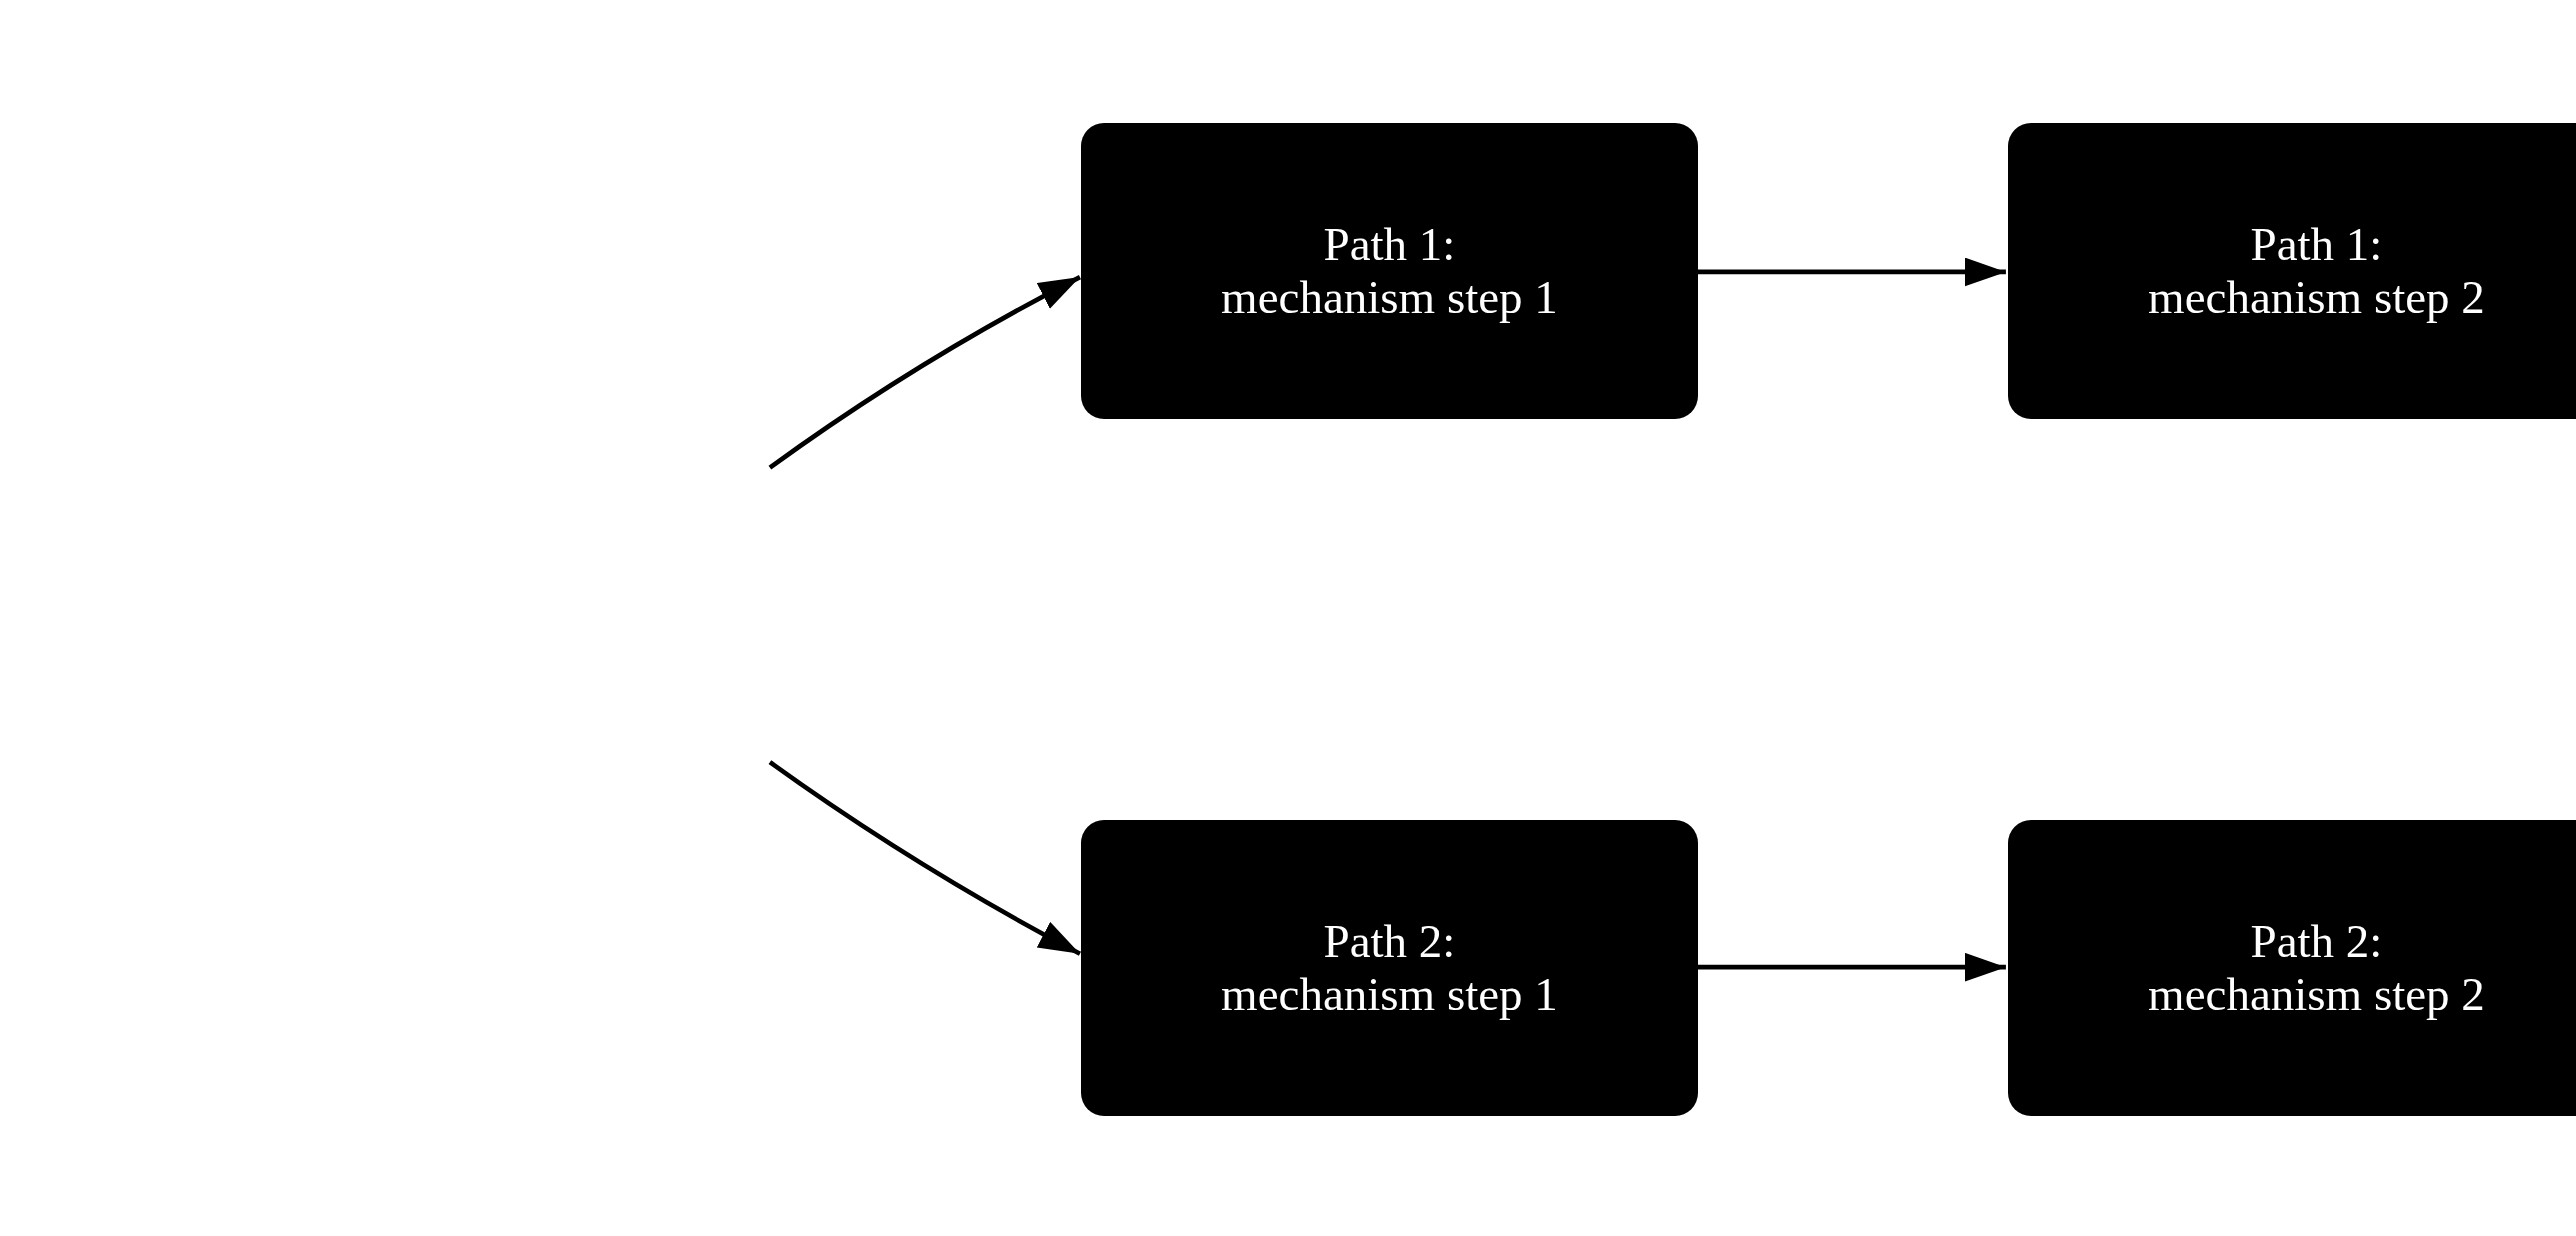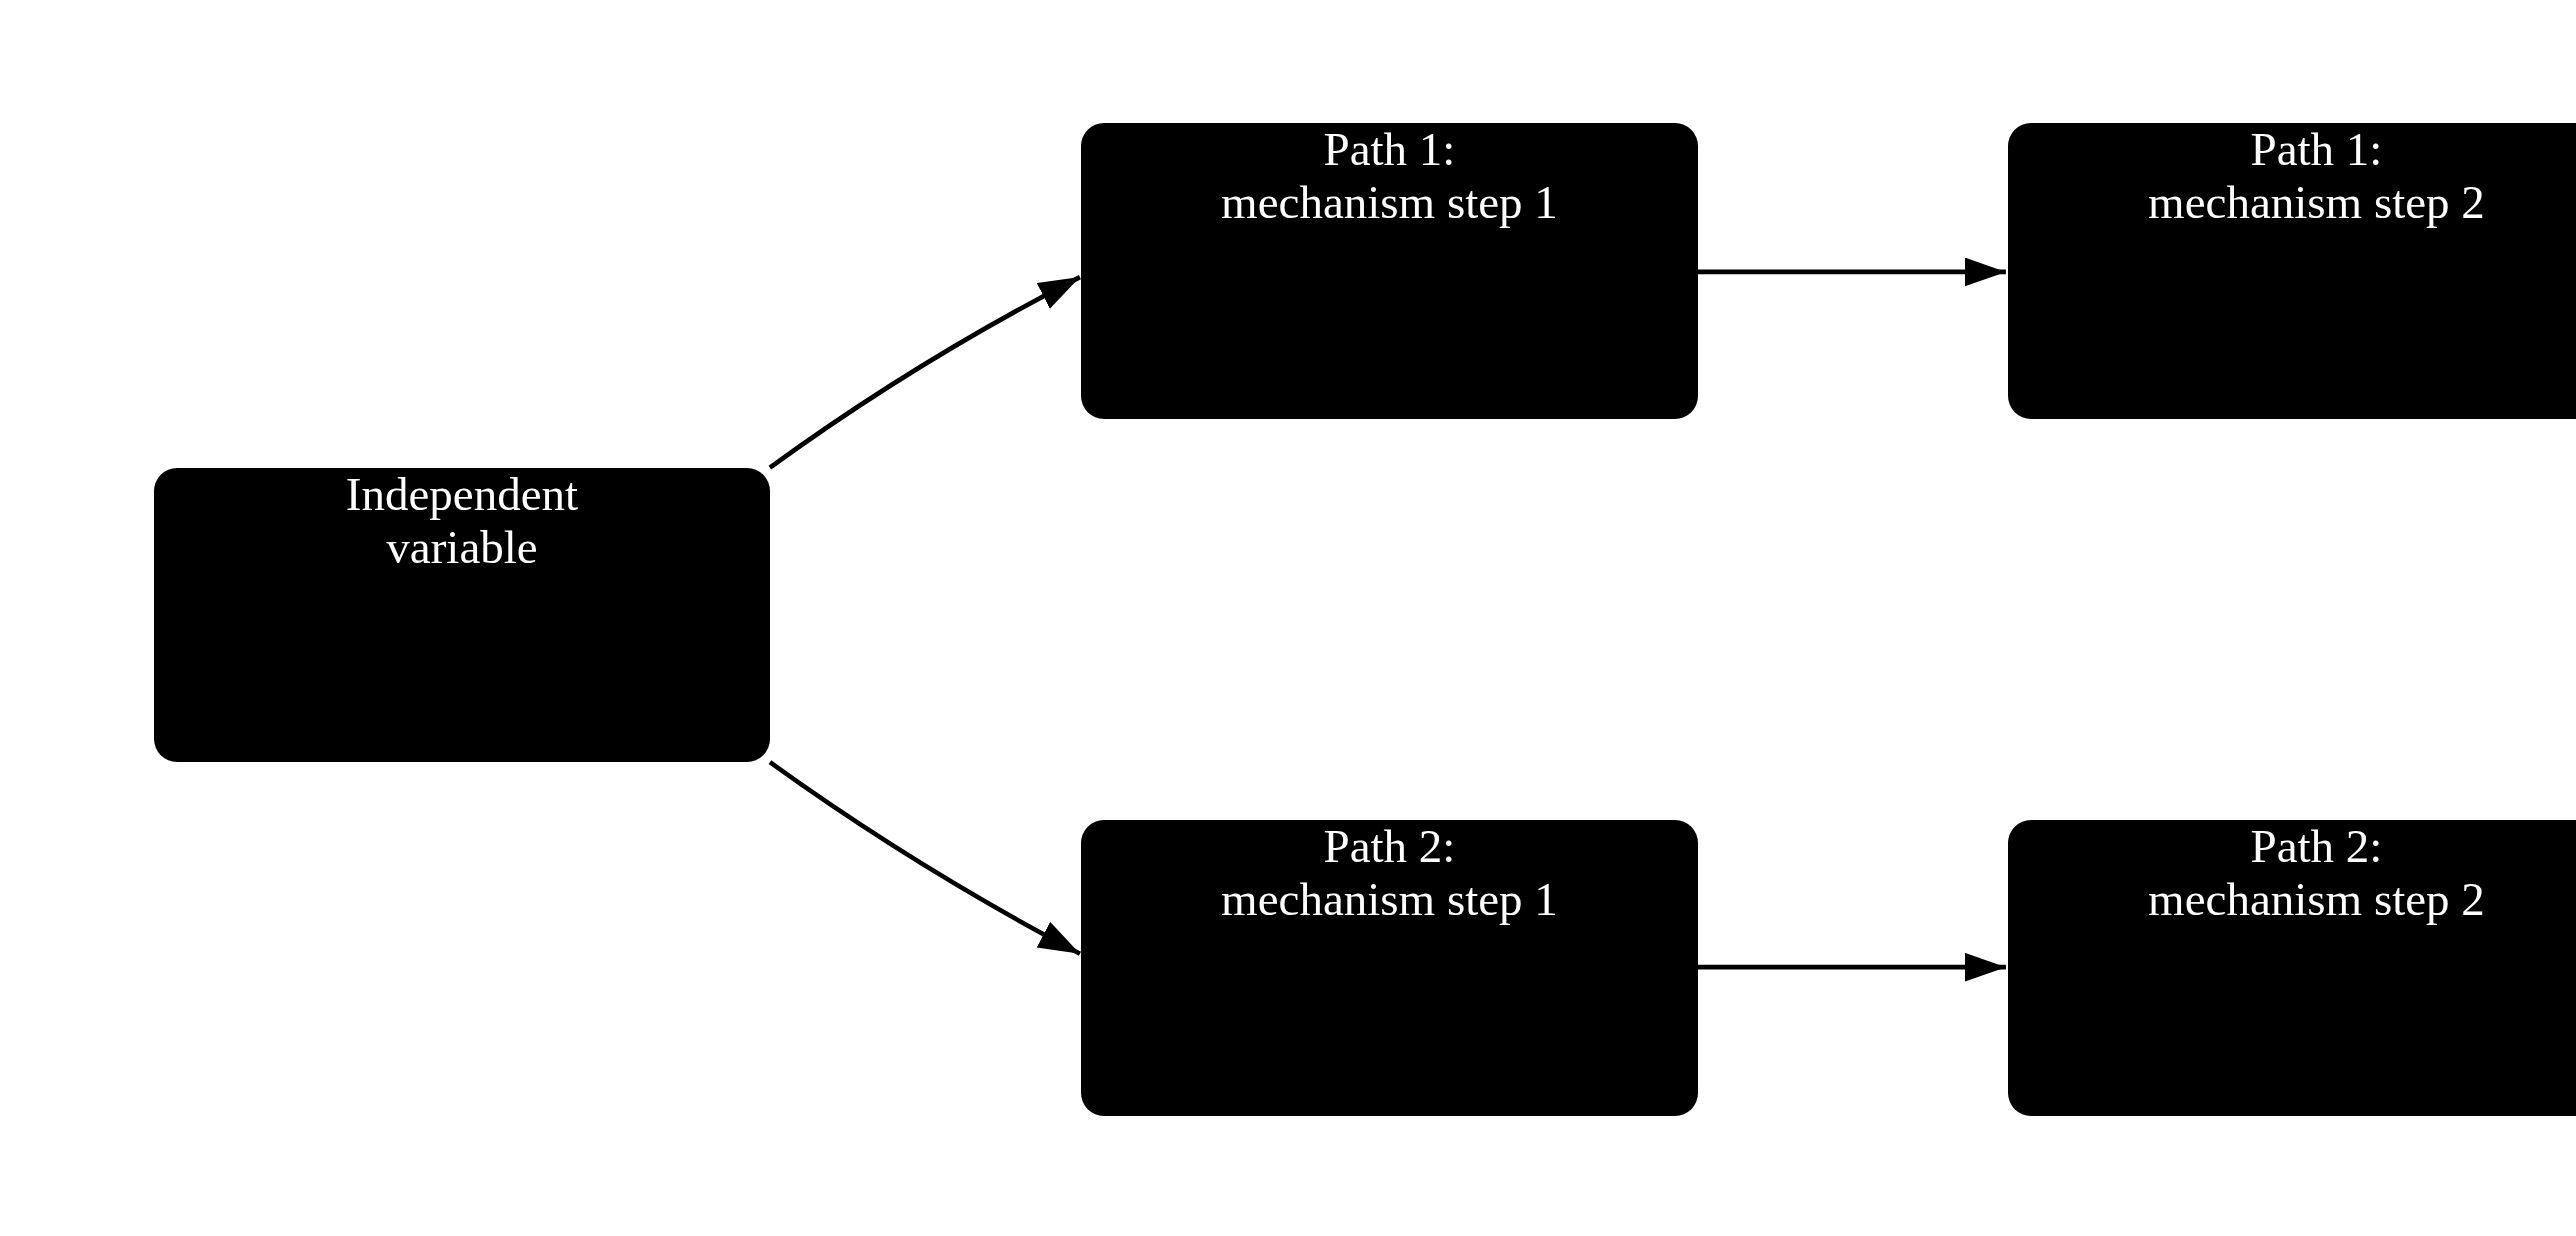--- a/index.html
+++ b/index.html
@@ -33,21 +33,21 @@
   }
   .arrowhead-shape {
     fill: var(--edge-color, #000000);
     stroke: none;
   }
   .node {
     position: absolute;
     background: var(--node-fill, #000000);
     border-radius: 23px;
     display: flex;
-    align-items: flex-start;
+    align-items: center;
     justify-content: center;
     box-sizing: border-box;
   }
   .node-label {
     color: var(--node-text, #ffffff);
     font-size: 47px;
     line-height: 1.12;
     text-align: center;
     white-space: pre-line;
   }
@@ -64,24 +64,20 @@
       </marker>
     </defs>
     <path class="edge" d="M1494,908 Q1780,700 2096,538" marker-end="url(#arrowhead)"></path>
     <path class="edge" d="M3296,528 L3894,528" marker-end="url(#arrowhead)"></path>
     <path class="edge" d="M5098,528 Q5420,680 5702,903" marker-end="url(#arrowhead)"></path>
     <path class="edge" d="M1494,1480 Q1780,1686 2096,1852" marker-end="url(#arrowhead)"></path>
     <path class="edge" d="M3296,1878 L3894,1878" marker-end="url(#arrowhead)"></path>
     <path class="edge" d="M5098,1878 Q5420,1726 5702,1485" marker-end="url(#arrowhead)"></path>
   </svg>
 
-  <div class="node" style="left:154px; top:468px; width:616px; height:294px;">
-    <span class="node-label">Independent
-variable</span>
-  </div>
 
   <div class="node" style="left:1081px; top:123px; width:617px; height:296px;">
     <span class="node-label">Path 1:
 mechanism step 1</span>
   </div>
 
   <div class="node" style="left:2008px; top:123px; width:617px; height:296px;">
     <span class="node-label">Path 1:
 mechanism step 2</span>
   </div>

